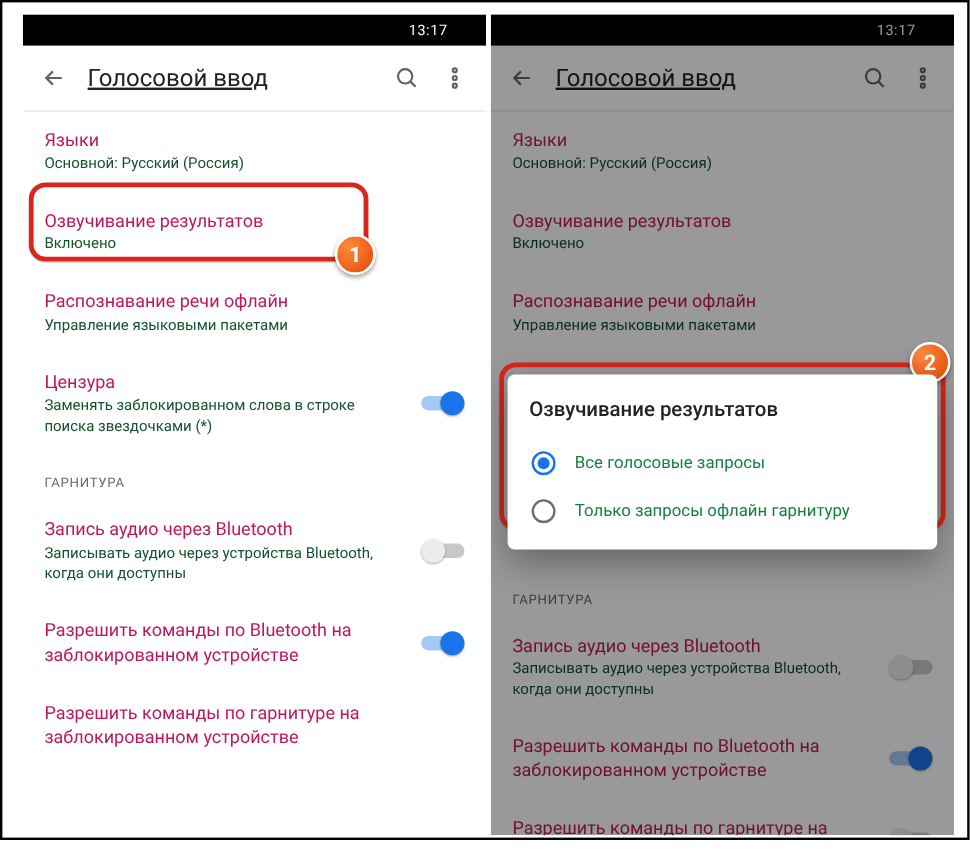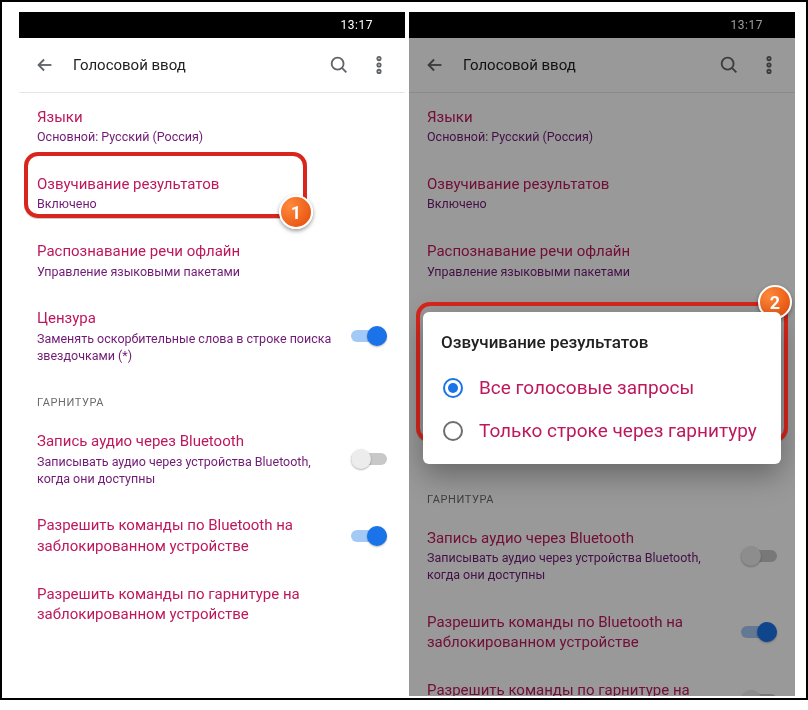--- a/index.html
+++ b/index.html
@@ -42,32 +42,32 @@
   }
 
   .appbar {
     height: 54px;
     display: flex;
     align-items: center;
     padding: 0 6px;
     color: #3a3a3a;
   }
   .appbar .icn { width: 40px; height: 40px; display:flex; align-items:center; justify-content:center; cursor:pointer; }
-  .appbar .title { flex: 1; font-size: 15px; font-weight: 400; padding-left: 8px; color:#222; }
+  .appbar .title { flex: 1; font-size: 20px; font-weight: 400; padding-left: 8px; color:#222;text-decoration:underline; }
   .divider { height: 1px; background: #e6e6e6; }
 
   .row {
     padding: 14px 18px;
     display: flex;
     align-items: center;
     gap: 12px;
   }
   .row .txt { flex:1; min-width:0; }
   .row .ttl { font-size: 15px; color: #be185d; line-height: 1.35; }
-  .row .sub { font-size: 12.5px; color: #701a75; line-height: 1.35; margin-top: 2px; }
+  .row .sub { font-size: 12.5px; color: #14532d; line-height: 1.35; margin-top: 2px; }
   .section-h {
     padding: 18px 18px 8px;
     font-size: 11px;
     letter-spacing: .6px;
     color: #6b6b6b;
     text-transform: uppercase;
   }
 
   
   .sw { position:relative; width:36px; height:20px; flex:0 0 36px; }
@@ -105,21 +105,21 @@
     position:absolute;
     left:14px; top:300px; width:358px;
     background:#fff;
     border-radius:6px;
     box-shadow:0 10px 30px rgba(0,0,0,.35);
     padding: 20px 18px 12px;
     z-index: 5;
   }
   .dialog h3 { font-size:17px; font-weight:500; color:#222; margin-bottom:14px; }
   .opt { display:flex; align-items:center; gap:16px; padding:10px 2px; cursor:pointer; }
-  .opt .lbl { font-size:19px; color:#be185d; }
+  .opt .lbl { font-size:14px; color:#15803d; }
   .radio { width:20px; height:20px; border:2px solid #6e6e6e; border-radius:50%; display:flex; align-items:center; justify-content:center; }
   .radio.on { border-color:#1a73e8; }
   .radio.on::after { content:""; width:10px; height:10px; border-radius:50%; background:#1a73e8; }
 </style>
 </head>
 <body>
 
 <div class="canvas">
 
   <div class="phone left">
@@ -168,21 +168,21 @@
     <div class="row">
       <div class="txt">
         <div class="ttl">Распознавание речи офлайн</div>
         <div class="sub">Управление языковыми пакетами</div>
       </div>
     </div>
 
     <div class="row">
       <div class="txt">
         <div class="ttl">Цензура</div>
-        <div class="sub">Заменять оскорбительные слова в строке поиска звездочками (*)</div>
+        <div class="sub">Заменять заблокированном слова в строке поиска звездочками (*)</div>
       </div>
       <div class="sw on">
           <div class="track"></div>
           <div class="thumb"></div>
         </div>
     </div>
 
 
 
     <div class="section-h">ГАРНИТУРА</div>
@@ -305,21 +305,21 @@
     <div class="shade"></div>
 
     <div class="dialog">
       <h3>Озвучивание результатов</h3>
       <div class="opt">
         <div class="radio on"></div>
         <div class="lbl">Все голосовые запросы</div>
       </div>
       <div class="opt">
         <div class="radio"></div>
-        <div class="lbl">Только строке через гарнитуру</div>
+        <div class="lbl">Только запросы офлайн гарнитуру</div>
       </div>
     </div>
   </div>
 
   <div class="hl" style="left:22px; top:150px; width:283px; height:66px;"></div>
   <div class="badge" style="left:277px; top:193px;">1</div>
 
   <div class="hl" style="left:414px; top:300px; width:372px; height:140px;"></div>
   <div class="badge" style="left:756px; top:283px;">2</div>
 

